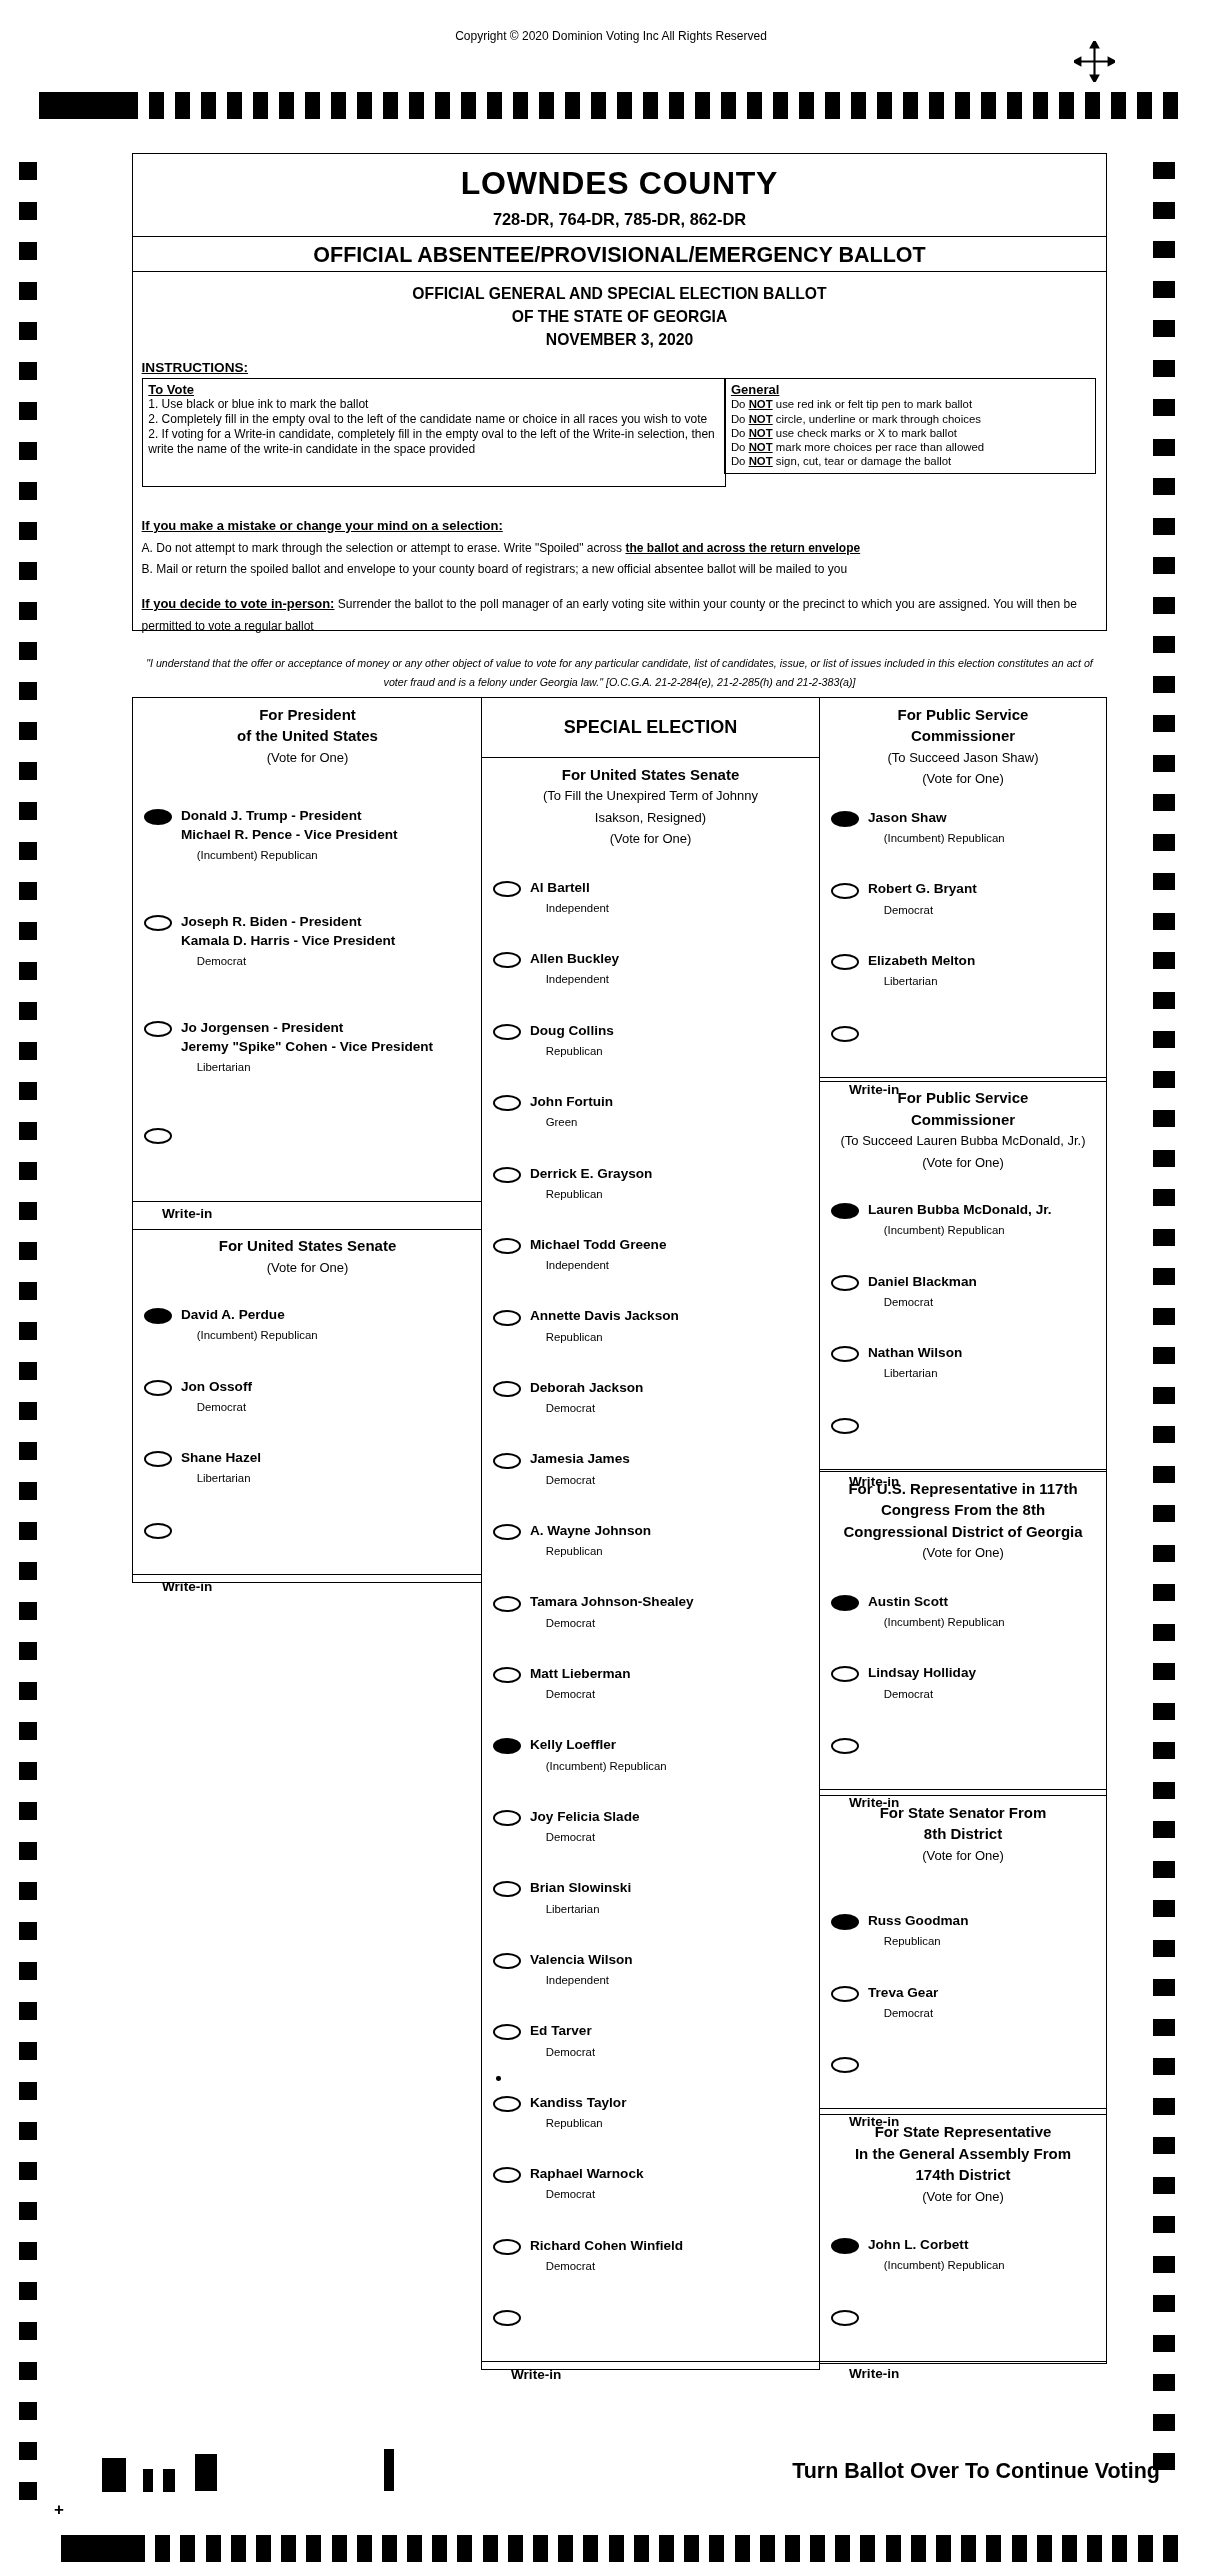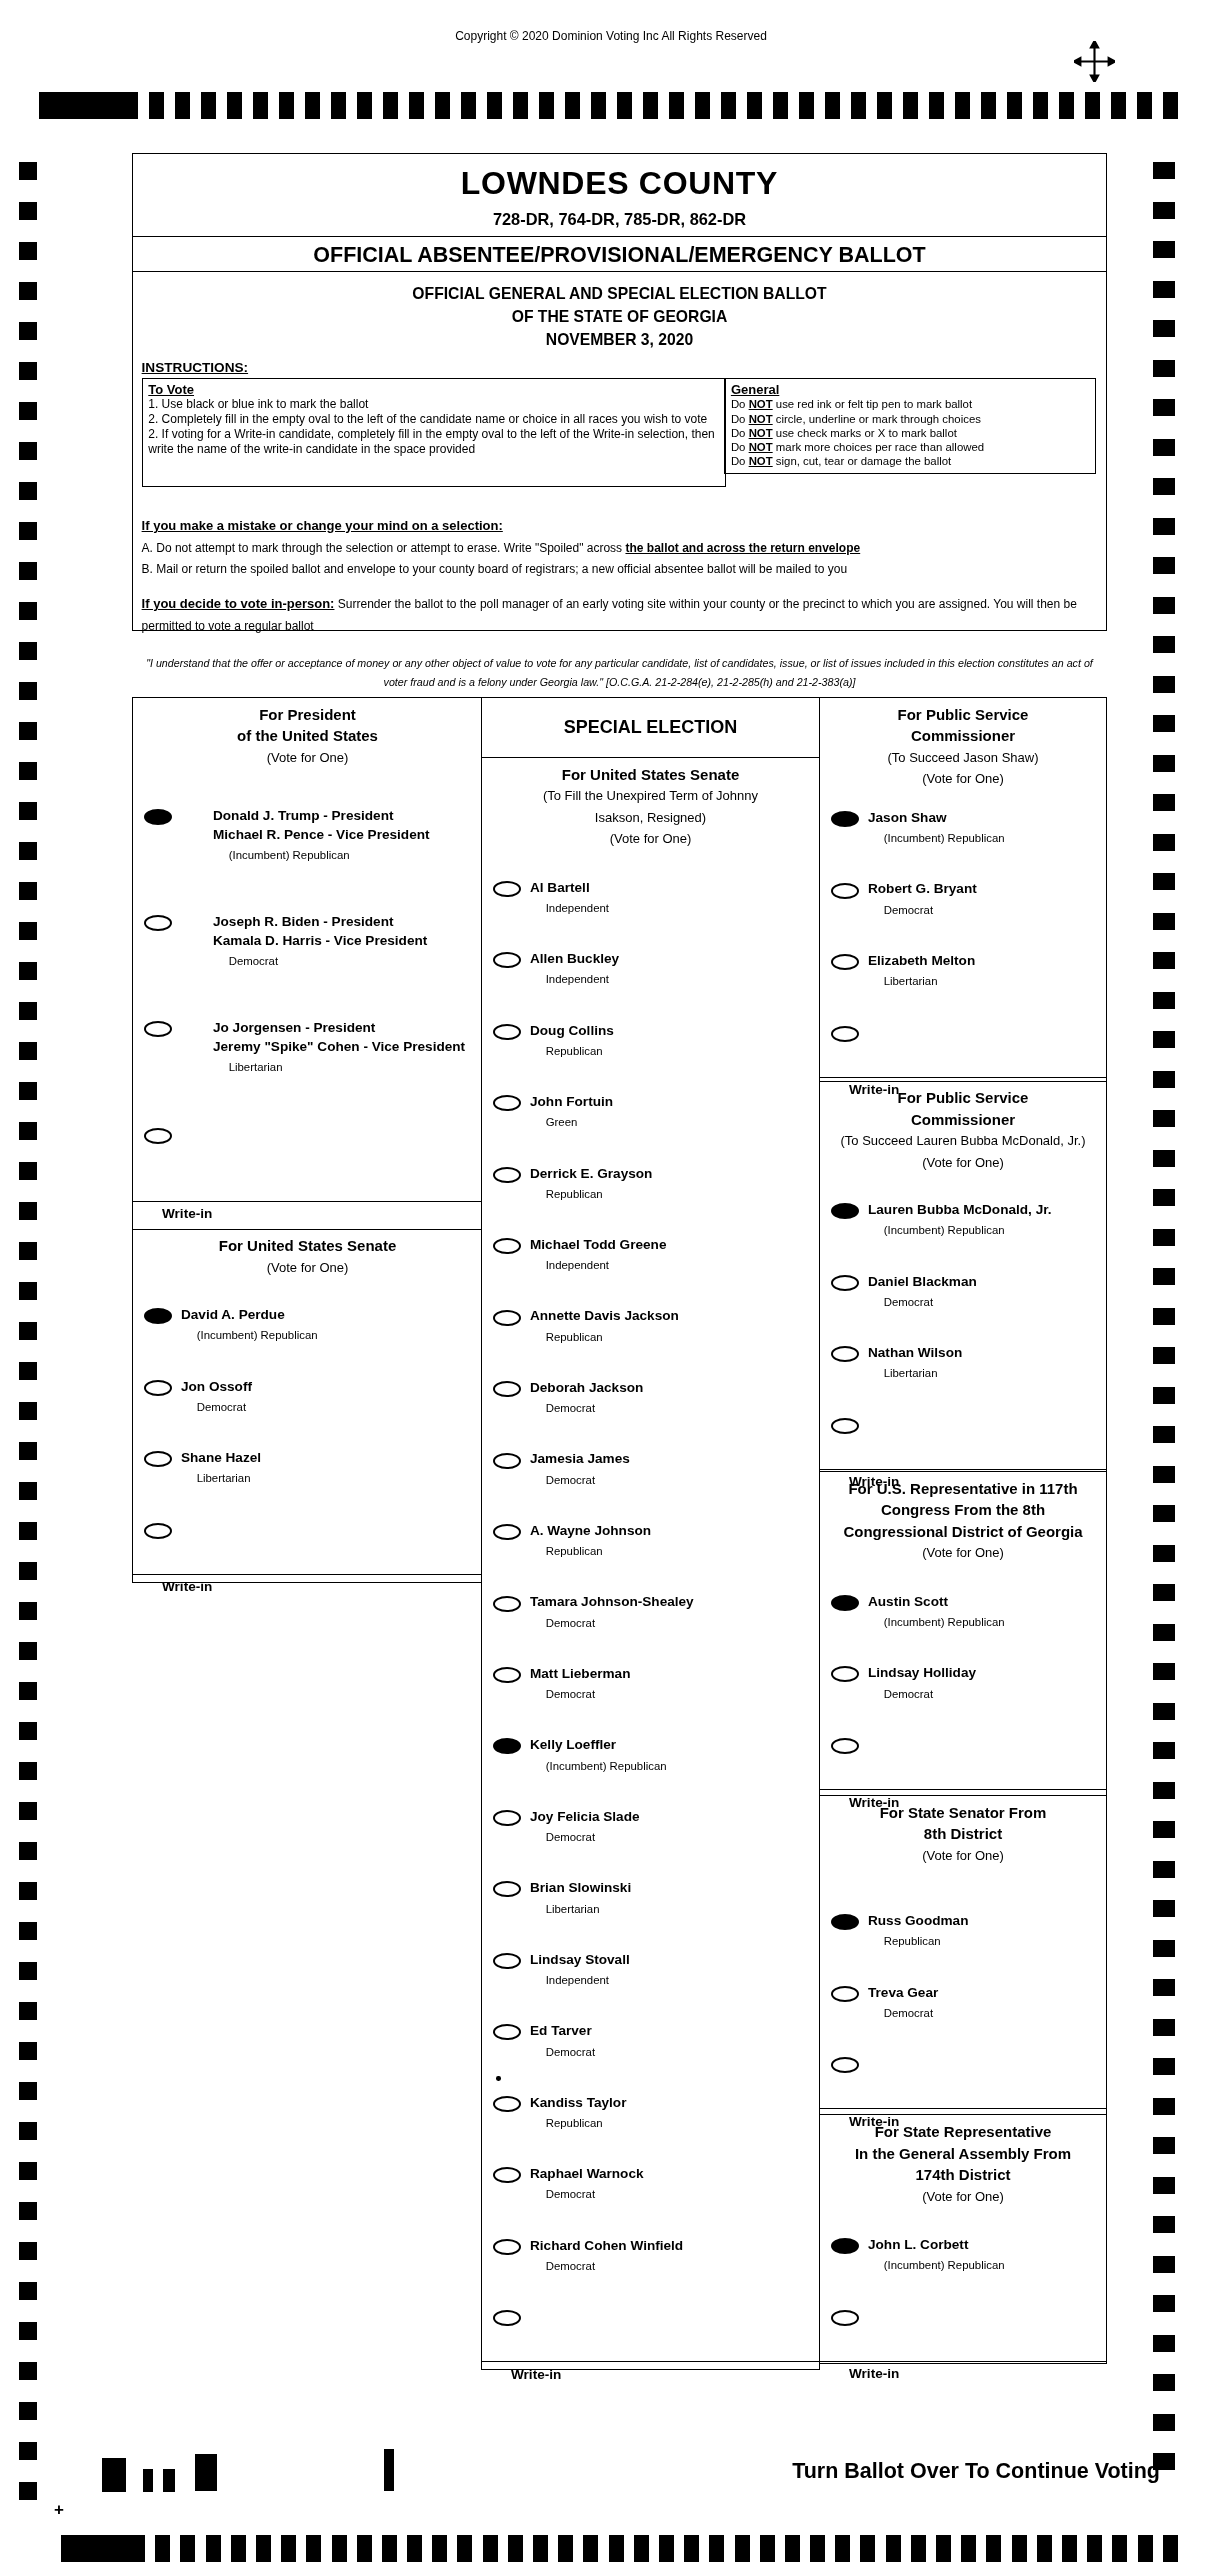--- a/index.html
+++ b/index.html
@@ -72,21 +72,21 @@
   .c-sub{text-align:center;font-size:13px;line-height:21.5px;white-space:pre-line;}
   .president .cands{margin-top:39px;}
   .senate1 .cands{margin-top:28px;}
   .special .cands{margin-top:29px;}
   .psc1 .cands{margin-top:19.3px;}
   .psc2 .cands{margin-top:28px;}
   .usrep .cands{margin-top:29px;}
   .stsen .cands{margin-top:46px;}
   .strep .cands{margin-top:29px;}
   .cand{display:flex;align-items:flex-start;margin-bottom:35px;padding-left:11.4px;position:relative;}
-  .president .cand{margin-bottom:51px;gap:32px;}
+  .president .cand{margin-bottom:51px;}
   .oval{flex:none;width:24px;height:12px;border:2.1px solid #000;border-radius:50%;background:#fff;margin-top:2.1px;}
   .oval.filled{background:#000;}
   .ctxt{padding-left:8.6px;}
   .cname{font-weight:bold;font-size:13.6px;line-height:18.6px;}
   .cparty{font-size:11.4px;line-height:14.3px;margin-top:3.6px;padding-left:15.7px;}
   .stray-dot{position:absolute;left:14.3px;top:54px;width:4.3px;height:4.3px;border-radius:50%;background:#000;}
   .writein{margin-top:auto;}
   .wline{border-top:1.4px solid #000;}
   .wlabel{font-weight:bold;font-size:13.6px;line-height:18.6px;padding:3.6px 0 5px 29px;}
 
@@ -557,21 +557,21 @@
           <div class="cand">
             <span class="oval"></span>
             <div class="ctxt">
               <div class="cname">Brian Slowinski</div>
               <div class="cparty">Libertarian</div>
             </div>
           </div>
           <div class="cand">
             <span class="oval"></span>
             <div class="ctxt">
-              <div class="cname">Lindsay Stovall</div>
+              <div class="cname">Valencia Wilson</div>
               <div class="cparty">Independent</div>
             </div>
           </div>
           <div class="cand">
             <span class="oval"></span>
             <div class="ctxt">
               <div class="cname">Ed Tarver</div>
               <div class="cparty">Democrat</div>
             </div>
             <span class="stray-dot"></span>

